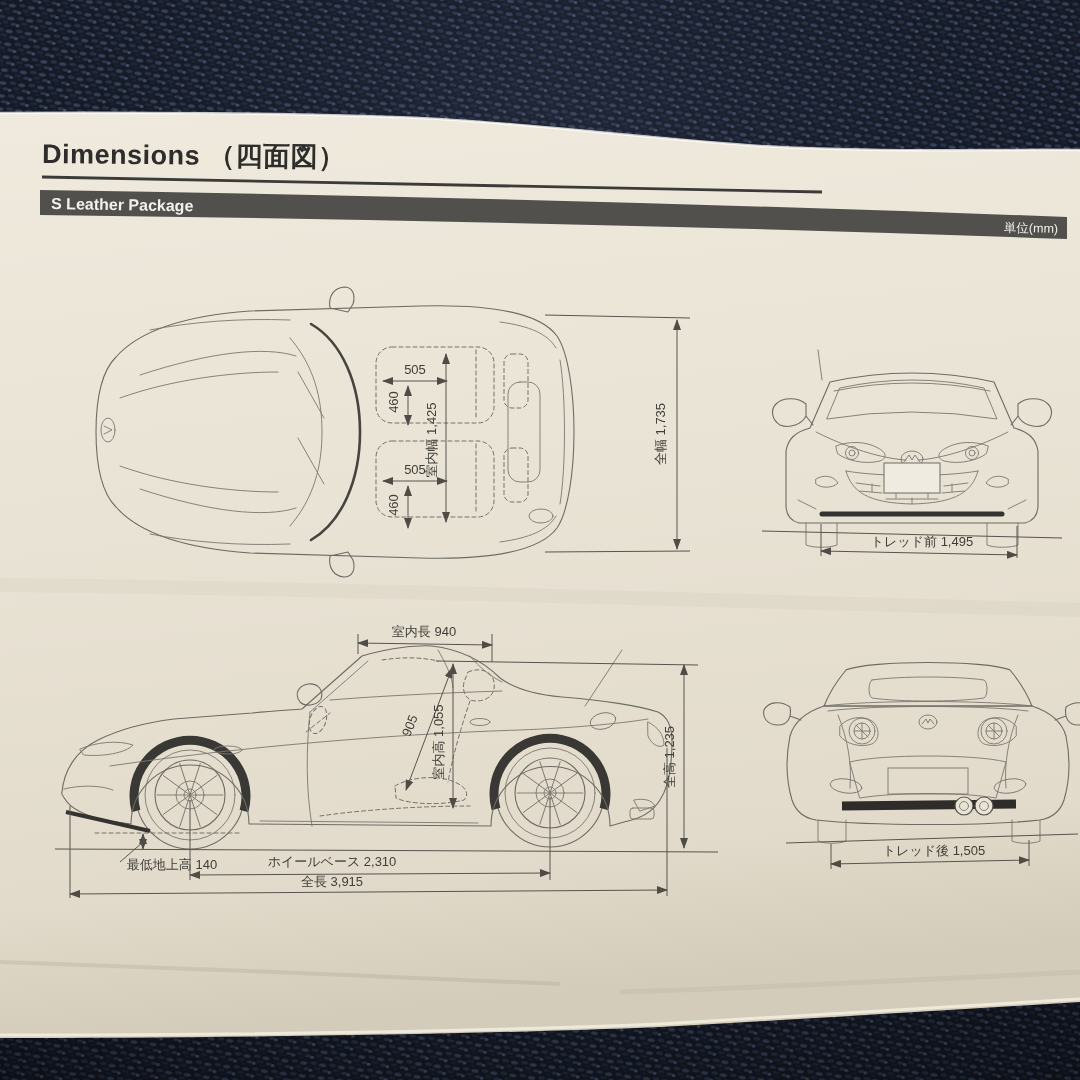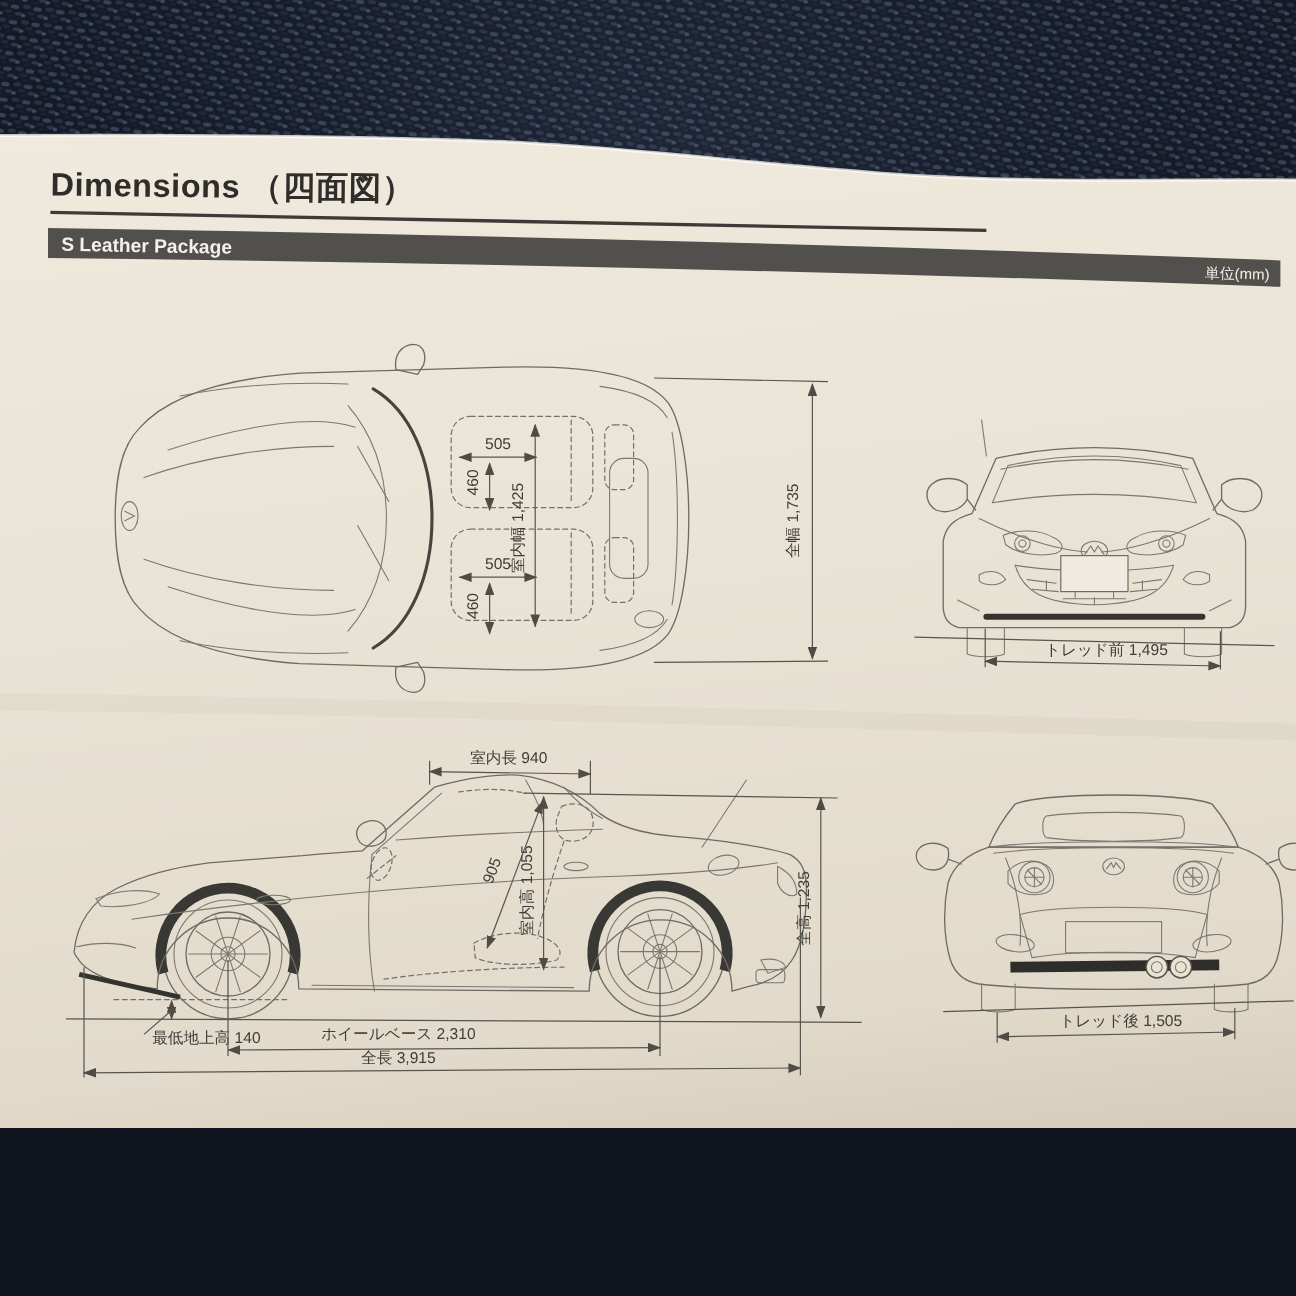--- a/index.html
+++ b/index.html
@@ -1,16 +1,16 @@
 <!DOCTYPE html>
 <html><head>
 <meta charset="utf-8">
 <style>
   html,body{margin:0;padding:0;background:#10141f;}
-  #stage{position:relative;width:1080px;height:940px;overflow:hidden;}
+  #stage{position:relative;width:1080px;height:1080px;overflow:hidden;}
   svg{display:block;}
   text{font-family:"Liberation Sans","DejaVu Sans",sans-serif;}
   .ln{fill:none;stroke:#6e6b64;stroke-width:1.1;stroke-linecap:round;stroke-linejoin:round;}
   .ln2{fill:none;stroke:#7a776f;stroke-width:0.9;stroke-linecap:round;}
   .bold{fill:none;stroke:#46443f;stroke-width:2.6;stroke-linecap:round;}
   .dash{fill:none;stroke:#73706a;stroke-width:1;stroke-dasharray:4 3;stroke-linecap:round;}
   .dim{fill:none;stroke:#57544e;stroke-width:1;}
   .dimtxt{font-size:13px;fill:#3f3d38;}
   .dark{fill:none;stroke:#35332f;stroke-width:5;stroke-linecap:round;}
 </style>

